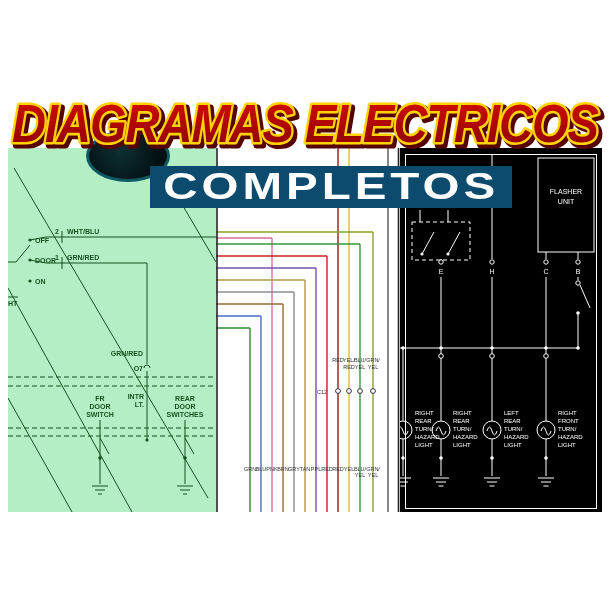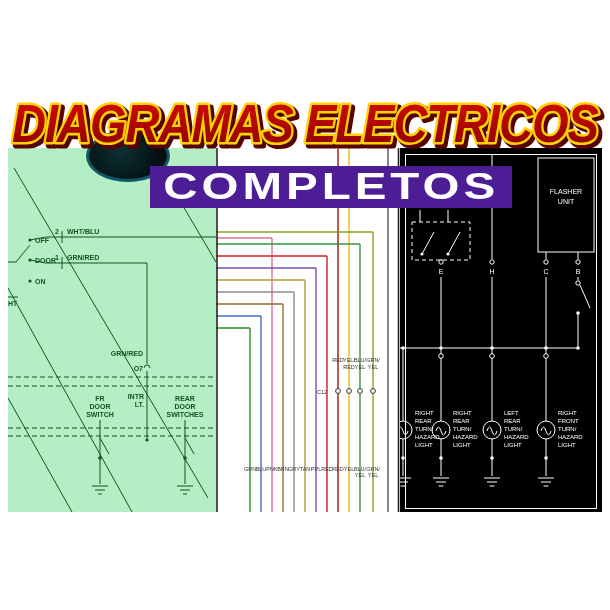--- a/index.html
+++ b/index.html
@@ -282,17 +282,17 @@
         <stop offset="0" stop-color="#d90f00"></stop>
         <stop offset="1" stop-color="#870000"></stop>
       </linearGradient>
     </defs>
     <g transform="scale(1,1.16)">
       <text class="t-shadow" x="308" y="44" text-anchor="middle" textLength="586" lengthAdjust="spacingAndGlyphs">DIAGRAMAS ELECTRICOS</text>
       <text class="t-main" x="305" y="41.5" text-anchor="middle" textLength="586" lengthAdjust="spacingAndGlyphs" fill="url(#titleGrad)" stroke="#ffd200">DIAGRAMAS ELECTRICOS</text>
     </g>
   </svg>
 
-  <div class="subtitle" style="background: #4c1d95; color: rgb(255, 255, 255); align-items: flex-end;">
+  <div class="subtitle" style="background: #0c4a6e; color: rgb(255, 255, 255); align-items: flex-end;">
     <span class="subtitle-text">COMPLETOS</span>
   </div>
 
 </div>
 
 </body></html>

